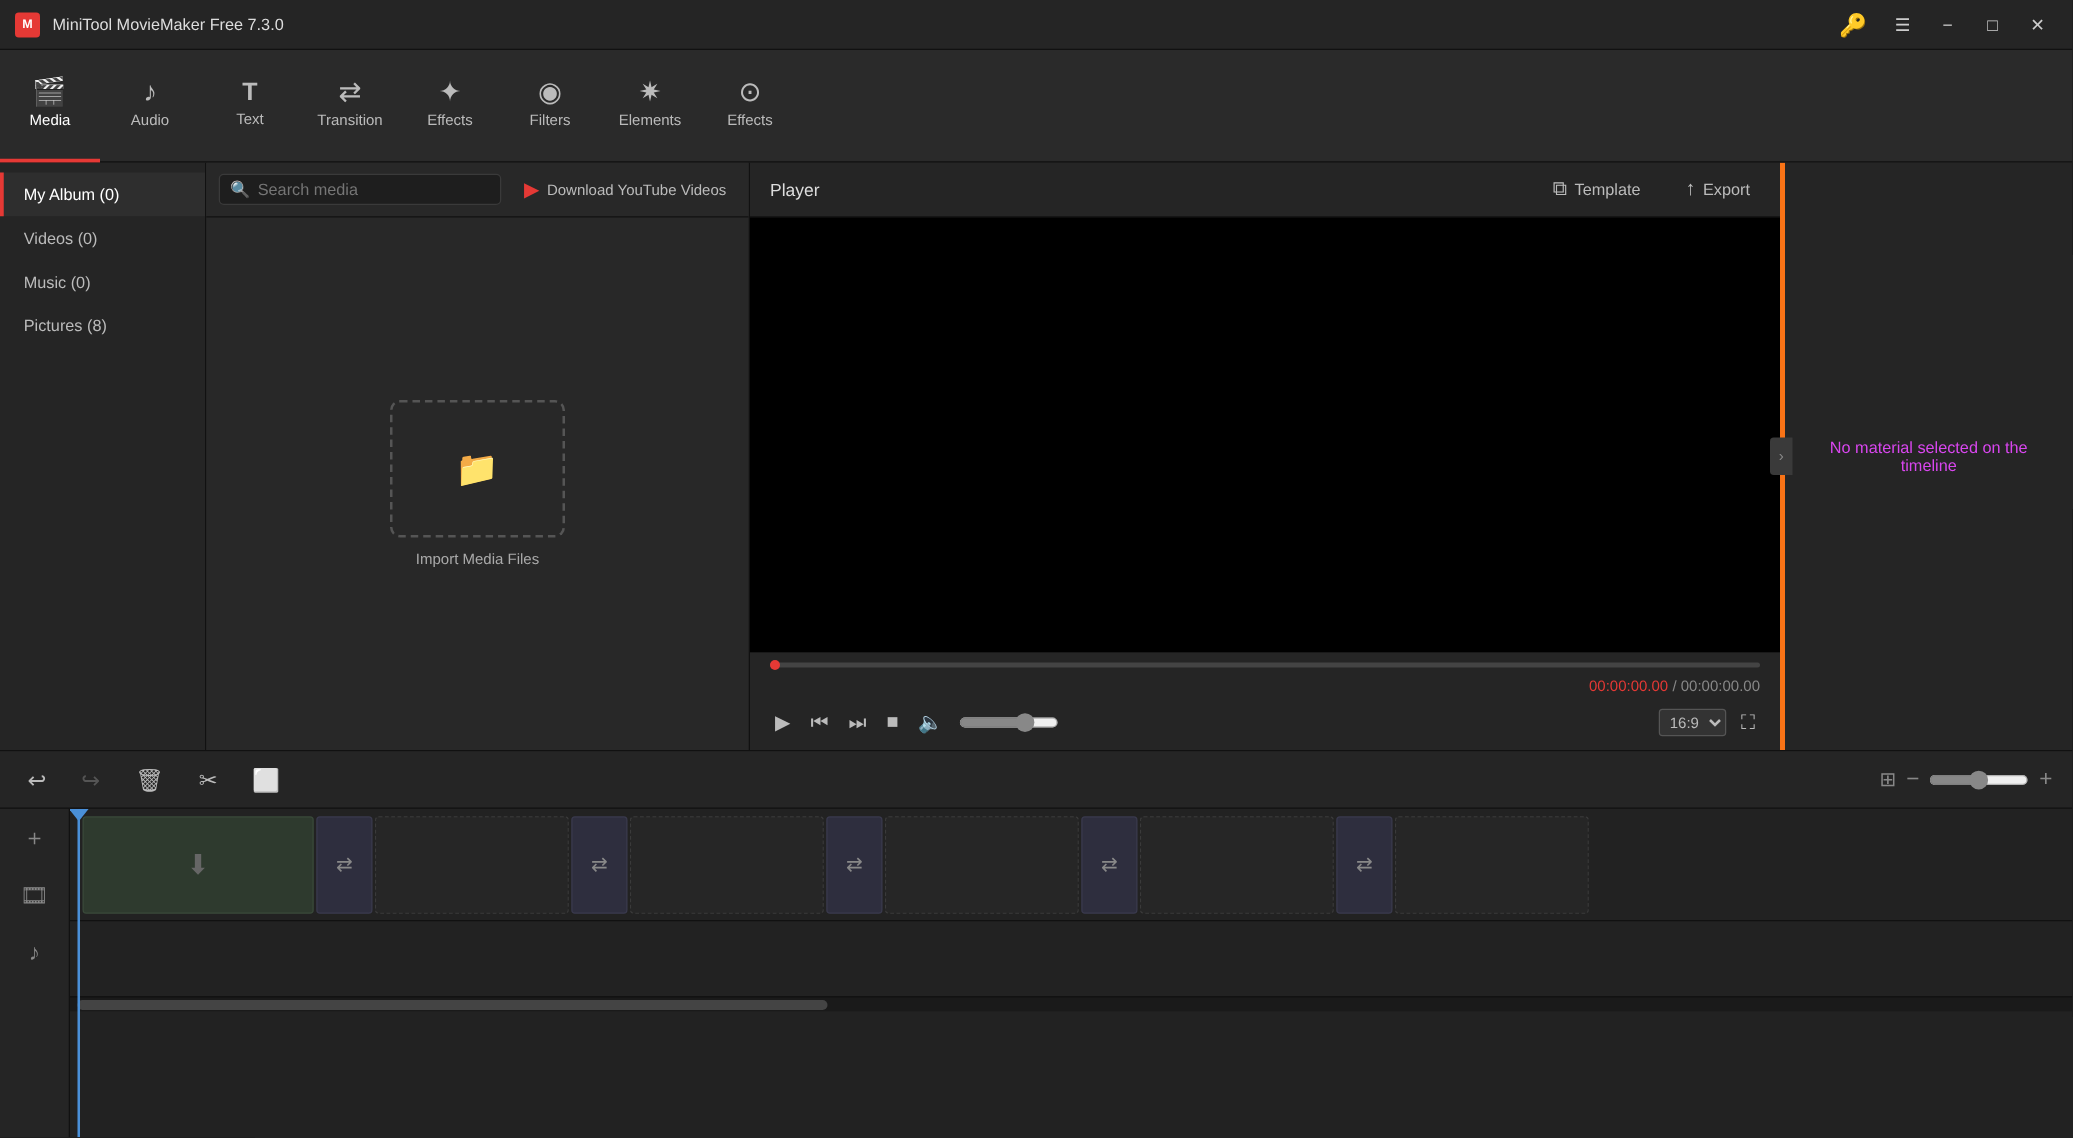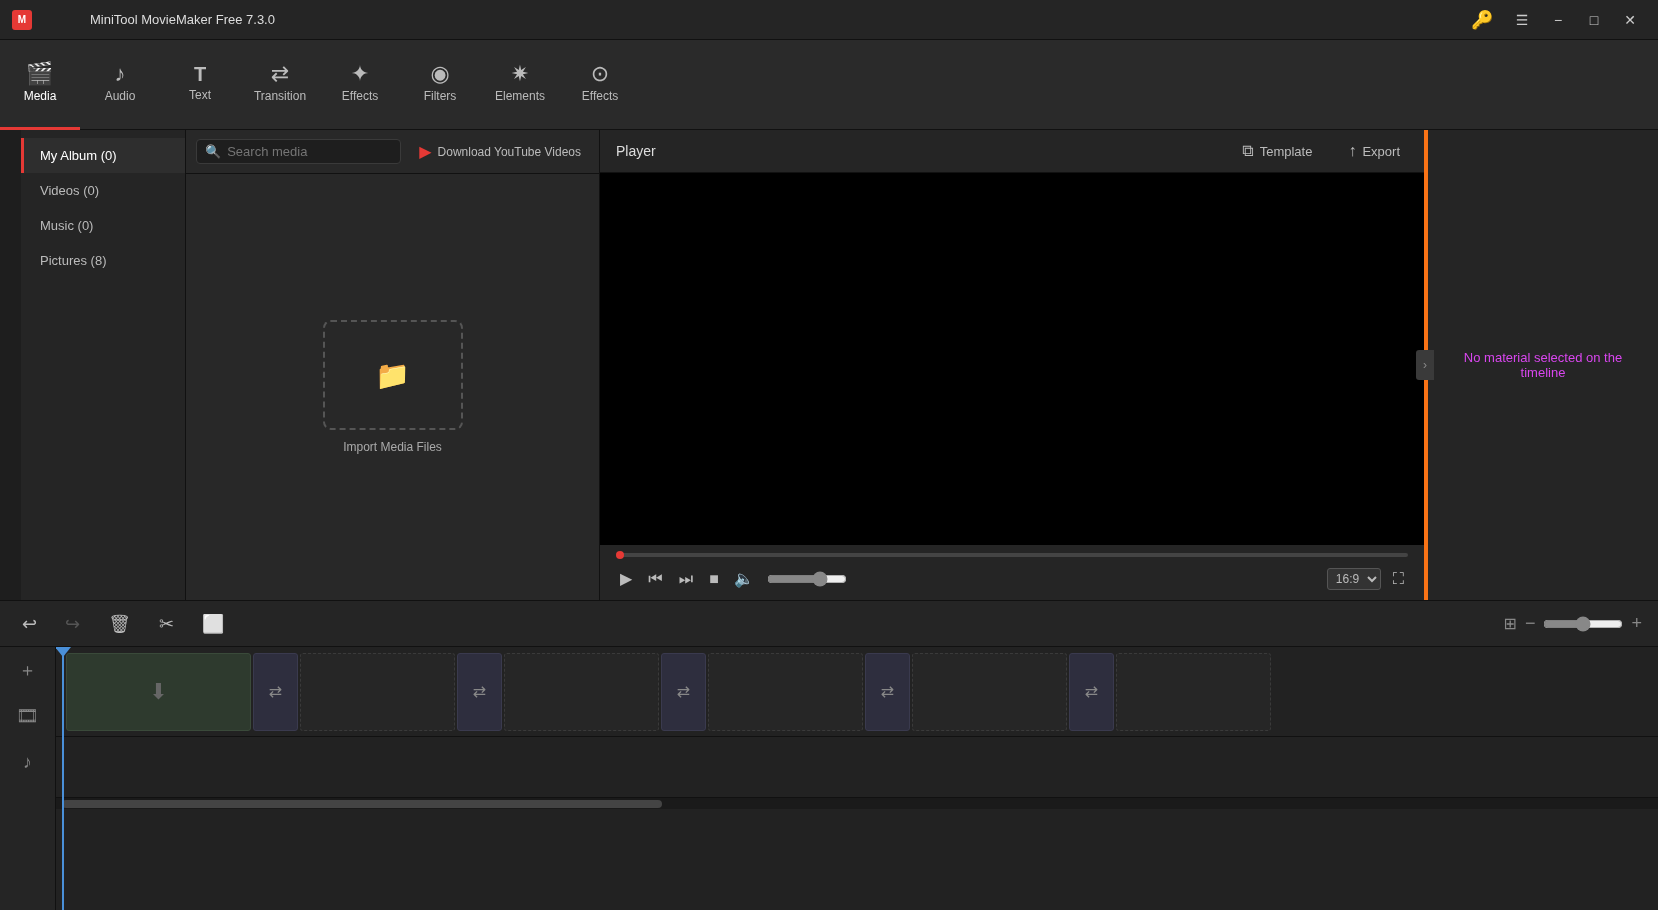--- a/index.html
+++ b/index.html
@@ -27,21 +27,21 @@
     }
     #titlebar .app-icon {
       width: 20px; height: 20px;
       background: #e53935;
       border-radius: 3px;
       display: flex; align-items: center; justify-content: center;
       margin-right: 10px;
       flex-shrink: 0;
     }
     #titlebar .app-icon span { color: #fff; font-size: 10px; font-weight: bold; }
-    #titlebar .title { flex: 1; font-size: 13px; color: #ddd; margin-left: 48px; }
+    #titlebar .title { flex: 1; font-size: 13px; color: #ddd; }
     #titlebar .win-controls { display: flex; gap: 4px; }
     #titlebar .win-controls button {
       background: transparent;
       border: none;
       color: #ccc;
       width: 32px; height: 28px;
       cursor: pointer;
       font-size: 14px;
       border-radius: 3px;
     }
@@ -98,21 +98,20 @@
       flex-direction: column;
       border-right: 1px solid #111;
       flex-shrink: 0;
     }
 
     
     #media-area {
       display: flex;
       flex: 1;
       overflow: hidden;
-      padding-left: 21px;
     }
 
     #sidebar {
       width: 165px;
       background: #252525;
       border-right: 1px solid #111;
       padding-top: 8px;
     }
     .sidebar-item {
       padding: 10px 16px;
@@ -615,20 +614,25 @@
           </button>
           <button class="header-btn">
             <span class="btn-icon">↑</span>
             <span>Export</span>
           </button>
         </div>
         <div id="video-preview"></div>
         <div id="player-timeline">
           <div id="progress-bar-container">
             <div id="progress-indicator"></div>
+          </div>
+          <div id="time-display">
+            <span class="current">00:00:00.00</span>
+            <span class="total"> / </span>
+            <span class="total">00:00:00.00</span>
           </div>
           <div id="player-controls">
             <button class="ctrl-btn">▶</button>
             <button class="ctrl-btn">⏮</button>
             <button class="ctrl-btn">⏭</button>
             <button class="ctrl-btn">■</button>
             <button class="ctrl-btn">🔈</button>
             <input type="range" class="volume-slider" value="70" min="0" max="100" style="">
             <select class="aspect-select">
               <option>16:9</option>

